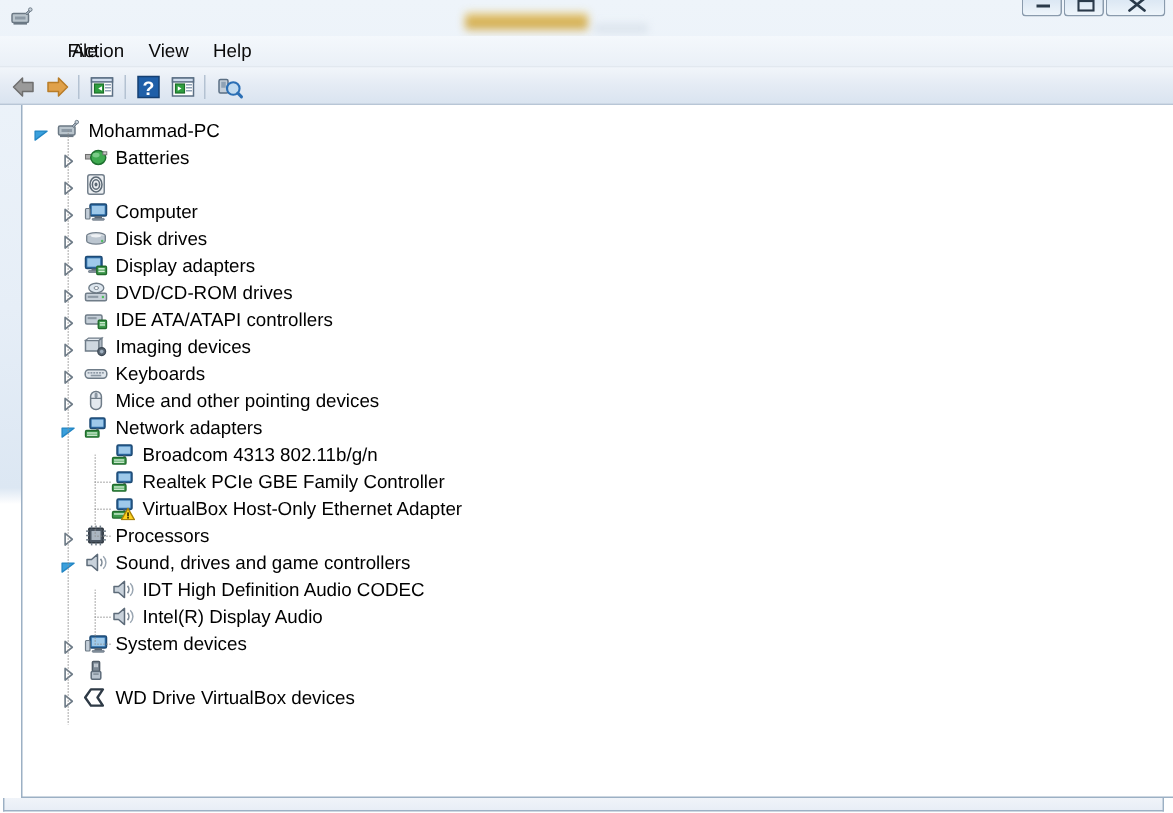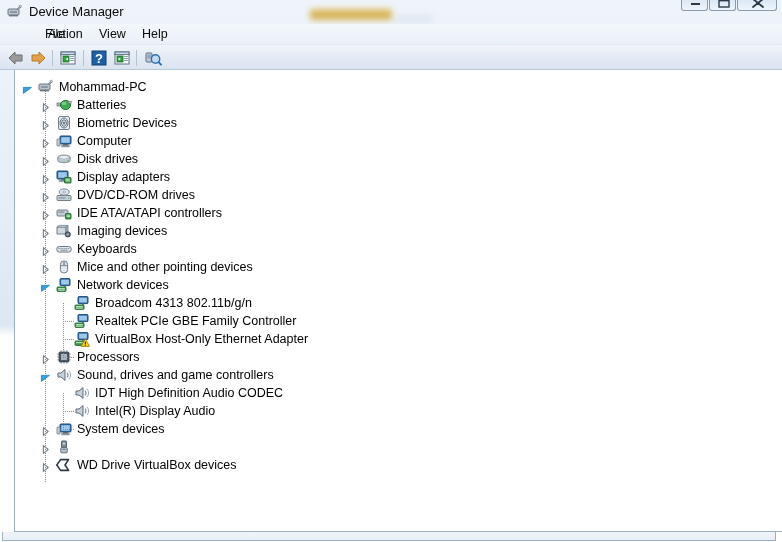--- a/index.html
+++ b/index.html
@@ -241,21 +241,20 @@
   <div id="titlebar">
     <div id="title-icon">
       <svg width="16" height="16" viewBox="0 0 16 16">
         <rect x="1" y="5" width="11" height="6" rx="1" fill="#b9c4cc" stroke="#6b7884" stroke-width="1"></rect>
         <rect x="3" y="7" width="7" height="2" fill="#8c99a5"></rect>
         <path d="M10 5 L13 2 L14 3 L11 6 Z" fill="#9aa7b3" stroke="#6b7884" stroke-width=".6"></path>
         <rect x="2" y="11" width="9" height="1.4" fill="#6b7884"></rect>
         <circle cx="13.2" cy="2.4" r="1.2" fill="#c7d1d9" stroke="#6b7884" stroke-width=".6"></circle>
       </svg>
     </div>
-    <div id="title-text">Device Manager</div>
 
     <div class="winbtn" id="btn-min">
       <svg width="27" height="19" viewBox="0 0 27 19">
         <rect x="9" y="11" width="9" height="2" fill="#2a3a4a"></rect>
       </svg>
     </div>
     <div class="winbtn" id="btn-max">
       <svg width="27" height="19" viewBox="0 0 27 19">
         <rect x="9" y="7" width="10" height="8" fill="none" stroke="#2a3a4a" stroke-width="1.4"></rect>
         <rect x="9" y="7" width="10" height="2.4" fill="#2a3a4a"></rect>
@@ -366,21 +365,20 @@
         <div class="row lvl1">
           <span class="expander"><svg width="11" height="11" viewBox="0 0 11 11">
       <path d="M3.4 1.6 L8.2 5.5 L3.4 9.4 Z" fill="none" stroke="#6f7c88" stroke-width="1.1" stroke-linejoin="round"></path>
     </svg></span>
           <span class="ico"><svg width="16" height="16" viewBox="0 0 16 16">
         <rect x="2.5" y="1.5" width="11" height="13" rx="1.5" fill="#eceff2" stroke="#74808c" stroke-width="1"></rect>
         <ellipse cx="8" cy="8" rx="4" ry="5" fill="none" stroke="#5b6874" stroke-width="1"></ellipse>
         <ellipse cx="8" cy="8" rx="2.4" ry="3.2" fill="none" stroke="#5b6874" stroke-width="1"></ellipse>
         <ellipse cx="8" cy="8" rx="1" ry="1.4" fill="#5b6874"></ellipse>
       </svg></span>
-          <span class="lbl">Biometric Devices</span>
         </div>
         <div class="row lvl1">
           <span class="expander"><svg width="11" height="11" viewBox="0 0 11 11">
       <path d="M3.4 1.6 L8.2 5.5 L3.4 9.4 Z" fill="none" stroke="#6f7c88" stroke-width="1.1" stroke-linejoin="round"></path>
     </svg></span>
           <span class="ico"><svg width="16" height="16" viewBox="0 0 16 16">
         <rect x="4" y="3" width="11" height="8" rx="1" fill="#2f6ea8" stroke="#1d4a74" stroke-width="1"></rect>
         <rect x="5.2" y="4.2" width="8.6" height="5.6" fill="#9ec9ea"></rect>
         <rect x="7" y="11" width="5" height="1.6" fill="#5d6b79"></rect>
         <rect x="5.5" y="12.6" width="8" height="1.2" rx=".4" fill="#8b97a3" stroke="#5d6b79" stroke-width=".5"></rect>
@@ -487,21 +485,21 @@
       <path d="M1.4 3.4 L9.4 3.4 L1.4 9.4 Z" fill="#3aa0dd" stroke="#2386c4" stroke-width=".9" stroke-linejoin="round"></path>
     </svg></span>
           <span class="ico"><svg width="16" height="16" viewBox="0 0 16 16">
         <rect x="4" y="1.6" width="10" height="7" rx="1" fill="#2f6ea8" stroke="#1d4a74" stroke-width="1"></rect>
         <rect x="5.1" y="2.7" width="7.8" height="4.8" fill="#9ec9ea"></rect>
         <rect x="8.2" y="8.6" width="1.6" height="1.6" fill="#5d6b79"></rect>
         <rect x="1" y="10" width="9" height="4.4" rx=".8" fill="#3f9a4e" stroke="#216b2c" stroke-width=".9"></rect>
         <rect x="2" y="11.2" width="6.8" height=".9" fill="#d8f0da"></rect>
         <rect x="2" y="12.7" width="6.8" height=".9" fill="#d8f0da"></rect>
       </svg></span>
-          <span class="lbl">Network devices</span>
+          <span class="lbl">Network adapters</span>
         </div>
         <div class="row lvl2">
           <span class="ico"><svg width="16" height="16" viewBox="0 0 16 16">
         <rect x="4" y="1.6" width="10" height="7" rx="1" fill="#2f6ea8" stroke="#1d4a74" stroke-width="1"></rect>
         <rect x="5.1" y="2.7" width="7.8" height="4.8" fill="#9ec9ea"></rect>
         <rect x="8.2" y="8.6" width="1.6" height="1.6" fill="#5d6b79"></rect>
         <rect x="1" y="10" width="9" height="4.4" rx=".8" fill="#3f9a4e" stroke="#216b2c" stroke-width=".9"></rect>
         <rect x="2" y="11.2" width="6.8" height=".9" fill="#d8f0da"></rect>
         <rect x="2" y="12.7" width="6.8" height=".9" fill="#d8f0da"></rect>
       </svg></span>

